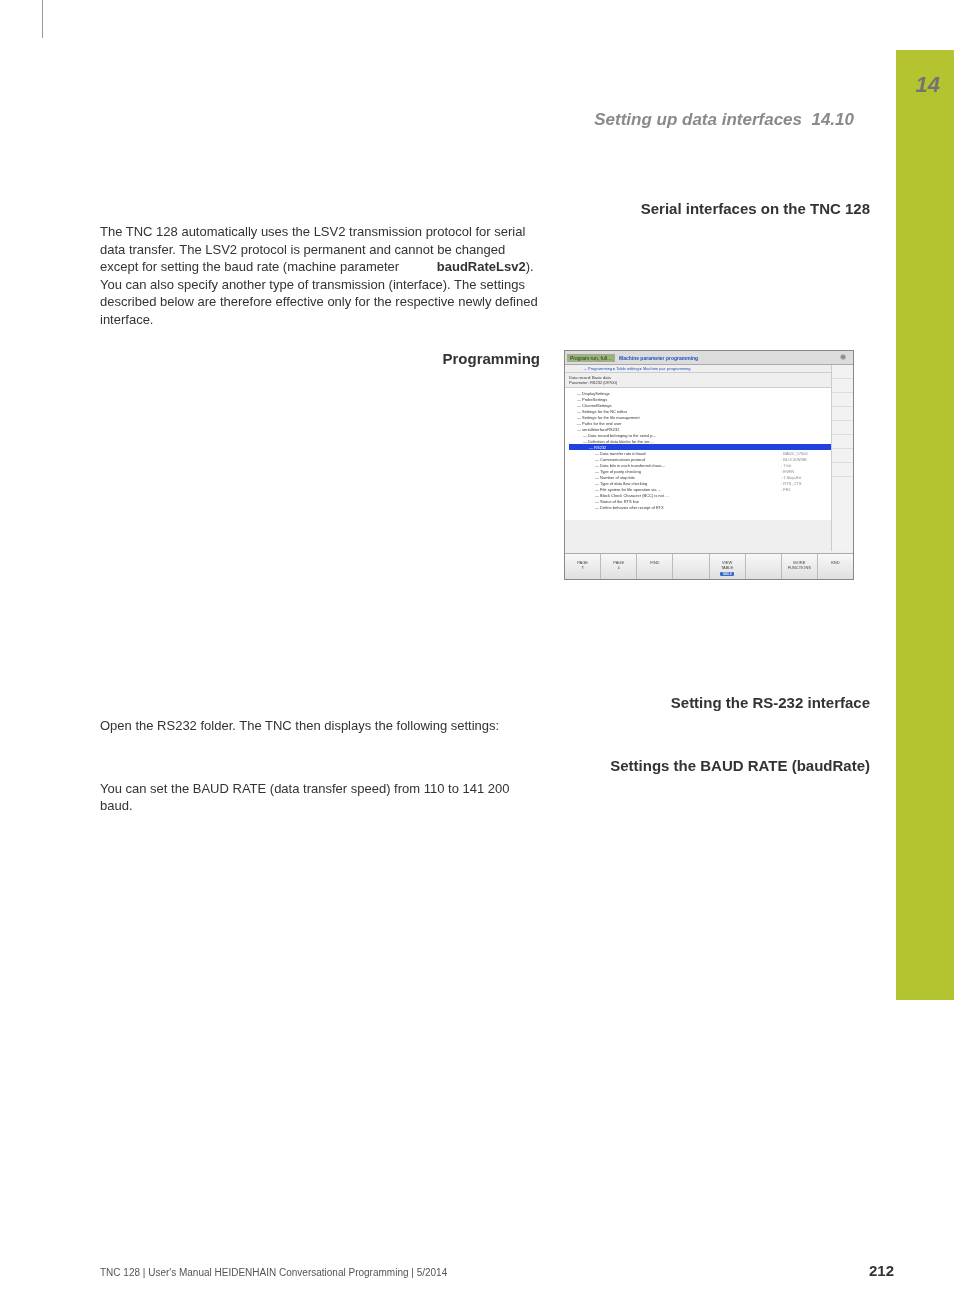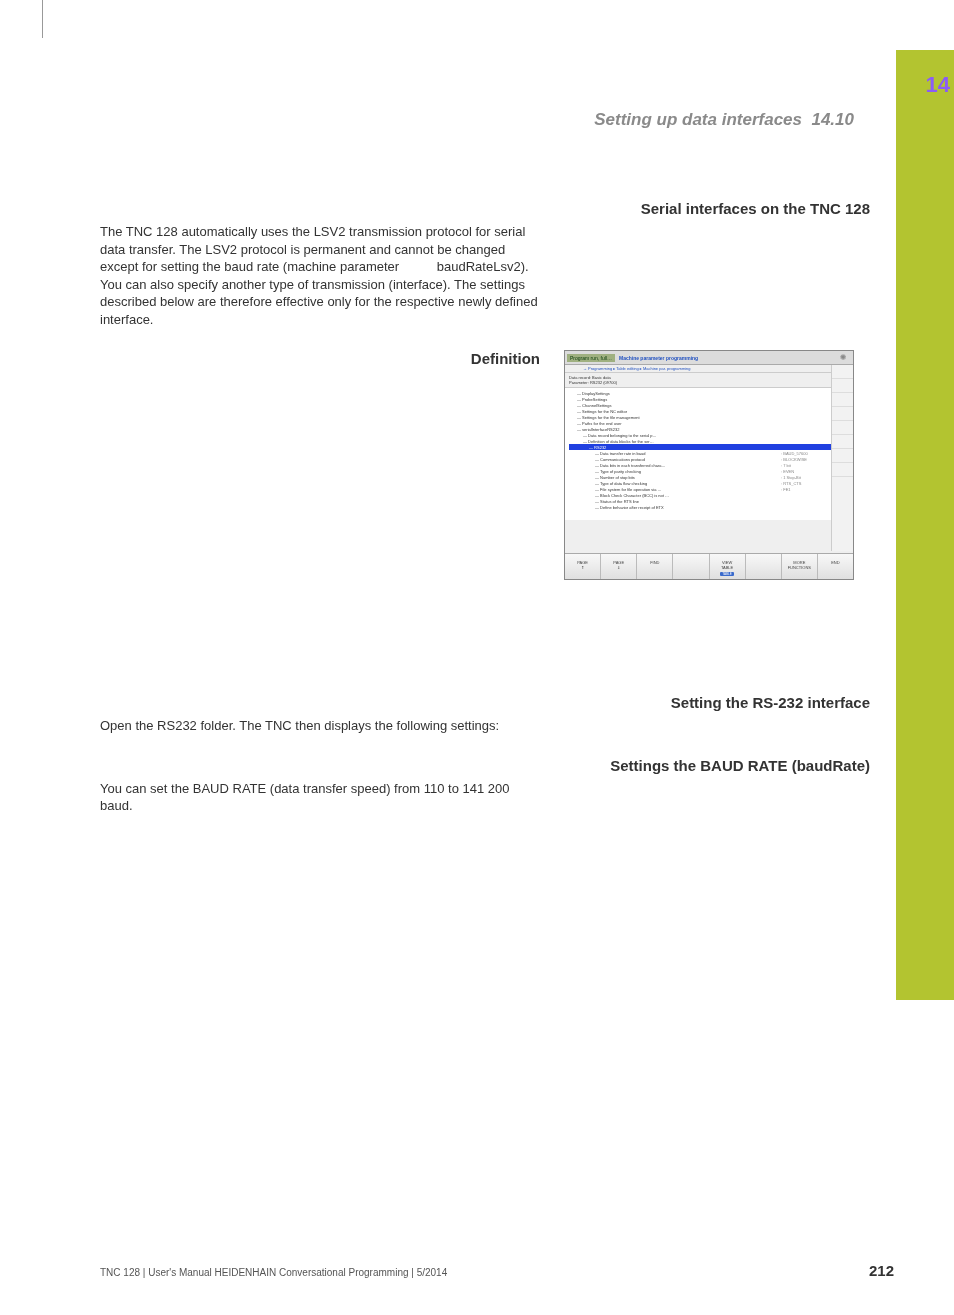--- a/index.html
+++ b/index.html
@@ -22,25 +22,26 @@
   .right-bar {
     position: absolute;
     right: 0;
     top: 50px;
     width: 58px;
     height: 950px;
     background: #b3c430;
   }
   .chapter-num {
     position: absolute;
-    right: 4px;
+    right: 14px;
     top: 72px;
-    color: #8b5cf6;
+    color: #737373;
     font-size: 22px;
     font-weight: bold;
+    font-style: italic;
   }
   .header-title {
     position: absolute;
     top: 110px;
     right: 100px;
     color: #8a8a8a;
     font-size: 17px;
     font-weight: bold;
     font-style: italic;
   }
@@ -65,21 +66,21 @@
     margin-bottom: 6px;
     text-align: right;
   }
   .body {
     font-size: 13px;
     line-height: 1.35;
     color: #333;
     width: 440px;
     margin-bottom: 22px;
   }
-  .body b { font-weight: normal; padding-left: 34px; }
+  .body b { font-weight: bold; padding-left: 34px; }
   .columns {
     display: flex;
     gap: 24px;
     align-items: flex-start;
     margin-bottom: 24px;
   }
   .col-text { width: 440px; }
   .screenshot {
     width: 290px;
     height: 230px;
@@ -197,21 +198,21 @@
 
   <div class="block">
     <div class="h2">Serial interfaces on the TNC 128</div>
     <div class="body">
       <span>The TNC 128 automatically uses the LSV2 transmission protocol for serial data transfer. The LSV2 protocol is permanent and cannot be changed except for setting the baud rate (machine parameter </span><b>baudRateLsv2</b><span>). You can also specify another type of transmission (interface). The settings described below are therefore effective only for the respective newly defined interface.</span>
     </div>
   </div>
 
   <div class="columns">
     <div class="col-text">
-      <div class="h2">Definition</div>
+      <div class="h2">Programming</div>
     </div>
 
     <div class="screenshot">
       <div class="ss-sidebar-icon">✺</div>
       <div class="ss-top">
         <span class="ss-toptxt1">Program run, full…</span>
         <span class="ss-toptxt2">Machine parameter programming</span>
       </div>
       <div class="ss-sub">→ Programming ▸ Table editing ▸ Machine par. programming</div>
       <div class="ss-info1">Data record: Basic data</div>

